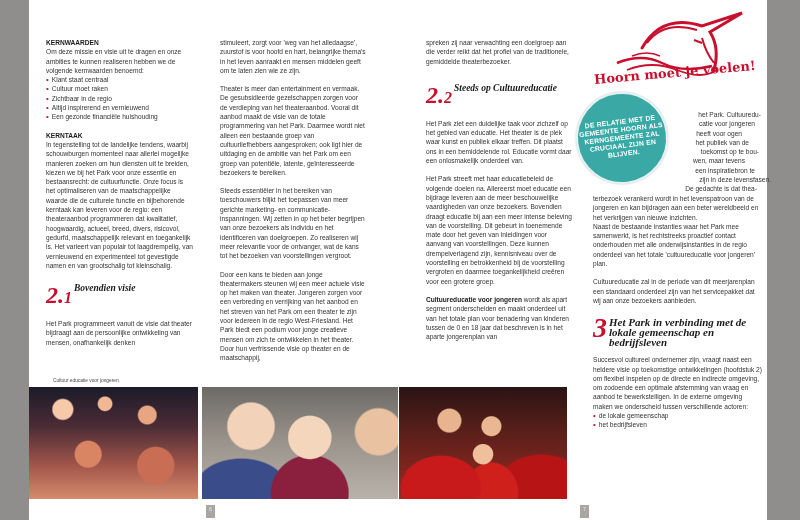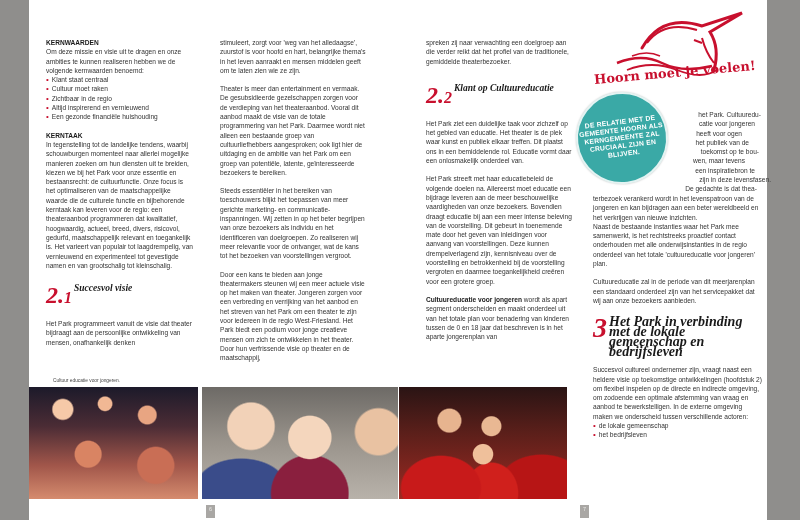--- a/index.html
+++ b/index.html
@@ -13,21 +13,21 @@
   .col p { margin-bottom: 9px; }
   .col .label { font-weight: bold; color: #1a1a1a; display: block; }
   .col ul { list-style: none; margin-bottom: 9px; }
   .col li::before { content: "\2022"; color: #c8102e; margin-right: 3px; font-size: 8px; }
   .bold { font-weight: bold; color: #1a1a1a; }
 
   .sec-head { font-family: Liberation Serif, serif; font-style: italic; font-weight: bold; color: #1a1a1a; display: flex; align-items: flex-start; margin: 14px 0 10px 0; }
   .sec-num { color: #c8102e; font-size: 24px; line-height: 22px; margin-right: 2px; }
   .sec-num .minor { font-size: 16px; }
   .sec-title { font-size: 9.5px; }
-  .sec3 .sec-title { font-size: 14px; line-height: 10px; }
+  .sec3 .sec-title { font-size: 11px; line-height: 10px; }
 
   .caption { position: absolute; left: 53px; top: 378px; font-size: 4.8px; color: #444; }
 
   .photo { position: absolute; top: 387px; height: 112px; overflow: hidden; }
   .photo1 { left: 29px; width: 169px;
     background:
       radial-gradient(circle at 20% 20%, #f6c9a8 0 6%, transparent 7%),
       radial-gradient(circle at 45% 15%, #f1b894 0 5%, transparent 6%),
       radial-gradient(circle at 70% 25%, #e8a582 0 6%, transparent 7%),
       radial-gradient(circle at 35% 60%, #d98463 0 10%, transparent 11%),
@@ -75,39 +75,39 @@
     <li>Cultuur moet raken</li>
     <li>Zichtbaar in de regio</li>
     <li>Altijd inspirerend en vernieuwend</li>
     <li>Een gezonde financiële huishouding</li>
   </ul>
   <span class="label">KERNTAAK</span>
   <p>In tegenstelling tot de landelijke tendens, waarbij schouwburgen momenteel naar allerlei mogelijke manieren zoeken om hun diensten uit te breiden, kiezen we bij het Park voor onze essentie en bestaansrecht: de cultuurfunctie. Onze focus is het optimaliseren van de maatschappelijke waarde die de culturele functie en bijbehorende kerntaak kan leveren voor de regio: een theateraanbod programmeren dat kwalitatief, hoogwaardig, actueel, breed, divers, risicovol, gedurfd, maatschappelijk relevant en toegankelijk is. Het varieert van populair tot laagdrempelig, van vernieuwend en experimenteel tot gevestigde namen en van grootschalig tot kleinschalig.</p>
 
   <div class="sec-head">
     <span class="sec-num"><span>2.</span><span class="minor">1</span></span>
-    <span class="sec-title">Succesvol visie</span>
+    <span class="sec-title">Bovendien visie</span>
   </div>
   <p>Het Park programmeert vanuit de visie dat theater bijdraagt aan de persoonlijke ontwikkeling van mensen, onafhankelijk denken</p>
 </div>
 
 <div class="caption">Cultuur educatie voor jongeren.</div>
 
 <div class="col" style="left:220px; top:38px; width:146px;">
   <p>stimuleert, zorgt voor 'weg van het alledaagse', zuurstof is voor hoofd en hart, belangrijke thema's in het leven aanraakt en mensen middelen geeft om te laten zien wie ze zijn.</p>
   <p>Theater is meer dan entertainment en vermaak. De gesubsidieerde gezelschappen zorgen voor de verdieping van het theateraanbod. Vooral dit aanbod maakt de visie van de totale programmering van het Park. Daarmee wordt niet alleen een bestaande groep van cultuurliefhebbers aangesproken; ook ligt hier de uitdaging en de ambitie van het Park om een groep van potentiële, latente, geïnteresseerde bezoekers te bereiken.</p>
   <p>Steeds essentiëler in het bereiken van toeschouwers blijkt het toepassen van meer gerichte marketing- en communicatie-inspanningen. Wij zetten in op het beter begrijpen van onze bezoekers als individu en het identificeren van doelgroepen. Zo realiseren wij meer relevantie voor de ontvanger, wat de kans tot het bezoeken van voorstellingen vergroot.</p>
   <p>Door een kans te bieden aan jonge theatermakers steunen wij een meer actuele visie op het maken van theater. Jongeren zorgen voor een verbreding en verrijking van het aanbod en het streven van het Park om een theater te zijn voor iedereen in de regio West-Friesland. Het Park biedt een podium voor jonge creatieve mensen om zich te ontwikkelen in het theater. Door hun verfrissende visie op theater en de maatschappij,</p>
 </div>
 
 <div class="col" style="left:426px; top:38px; width:146px;">
   <p>spreken zij naar verwachting een doelgroep aan die verder reikt dat het profiel van de traditionele, gemiddelde theaterbezoeker.</p>
   <div class="sec-head" style="margin-top:18px;">
     <span class="sec-num"><span>2.</span><span class="minor">2</span></span>
-    <span class="sec-title">Klant op Cultuureducatie</span>
+    <span class="sec-title">Steeds op Cultuureducatie</span>
   </div>
   <p>Het Park ziet een duidelijke taak voor zichzelf op het gebied van educatie. Het theater is de plek waar kunst en publiek elkaar treffen. Dit plaatst ons in een bemiddelende rol. Educatie vormt daar een onlosmakelijk onderdeel van.</p>
   <p>Het Park streeft met haar educatiebeleid de volgende doelen na. Allereerst moet educatie een bijdrage leveren aan de meer beschouwelijke vaardigheden van onze bezoekers. Bovendien draagt educatie bij aan een meer intense beleving van de voorstelling. Dit gebeurt in toenemende mate door het geven van inleidingen voor aanvang van voorstellingen. Deze kunnen drempelverlagend zijn, kennisniveau over de voorstelling en betrokkenheid bij de voorstelling vergroten en daarmee toegankelijkheid creëren voor een grotere groep.</p>
   <p><span class="bold">Cultuureducatie voor jongeren</span><span> wordt als apart segment onderscheiden en maakt onderdeel uit van het totale plan voor benadering van kinderen tussen de 0 en 18 jaar dat beschreven is in het aparte jongerenplan van</span></p>
 </div>
 
 <svg class="logo" viewBox="0 0 160 70">
   <path d="M40 40 Q 60 5 100 18 L 140 5 L 108 24 Q 118 40 112 62" fill="none" stroke="#c8102e" stroke-width="3" stroke-linecap="round"></path>
   <path d="M45 35 Q 62 12 95 22" fill="none" stroke="#c8102e" stroke-width="2"></path>
   <path d="M100 30 Q 104 45 112 55" fill="none" stroke="#c8102e" stroke-width="2"></path>

